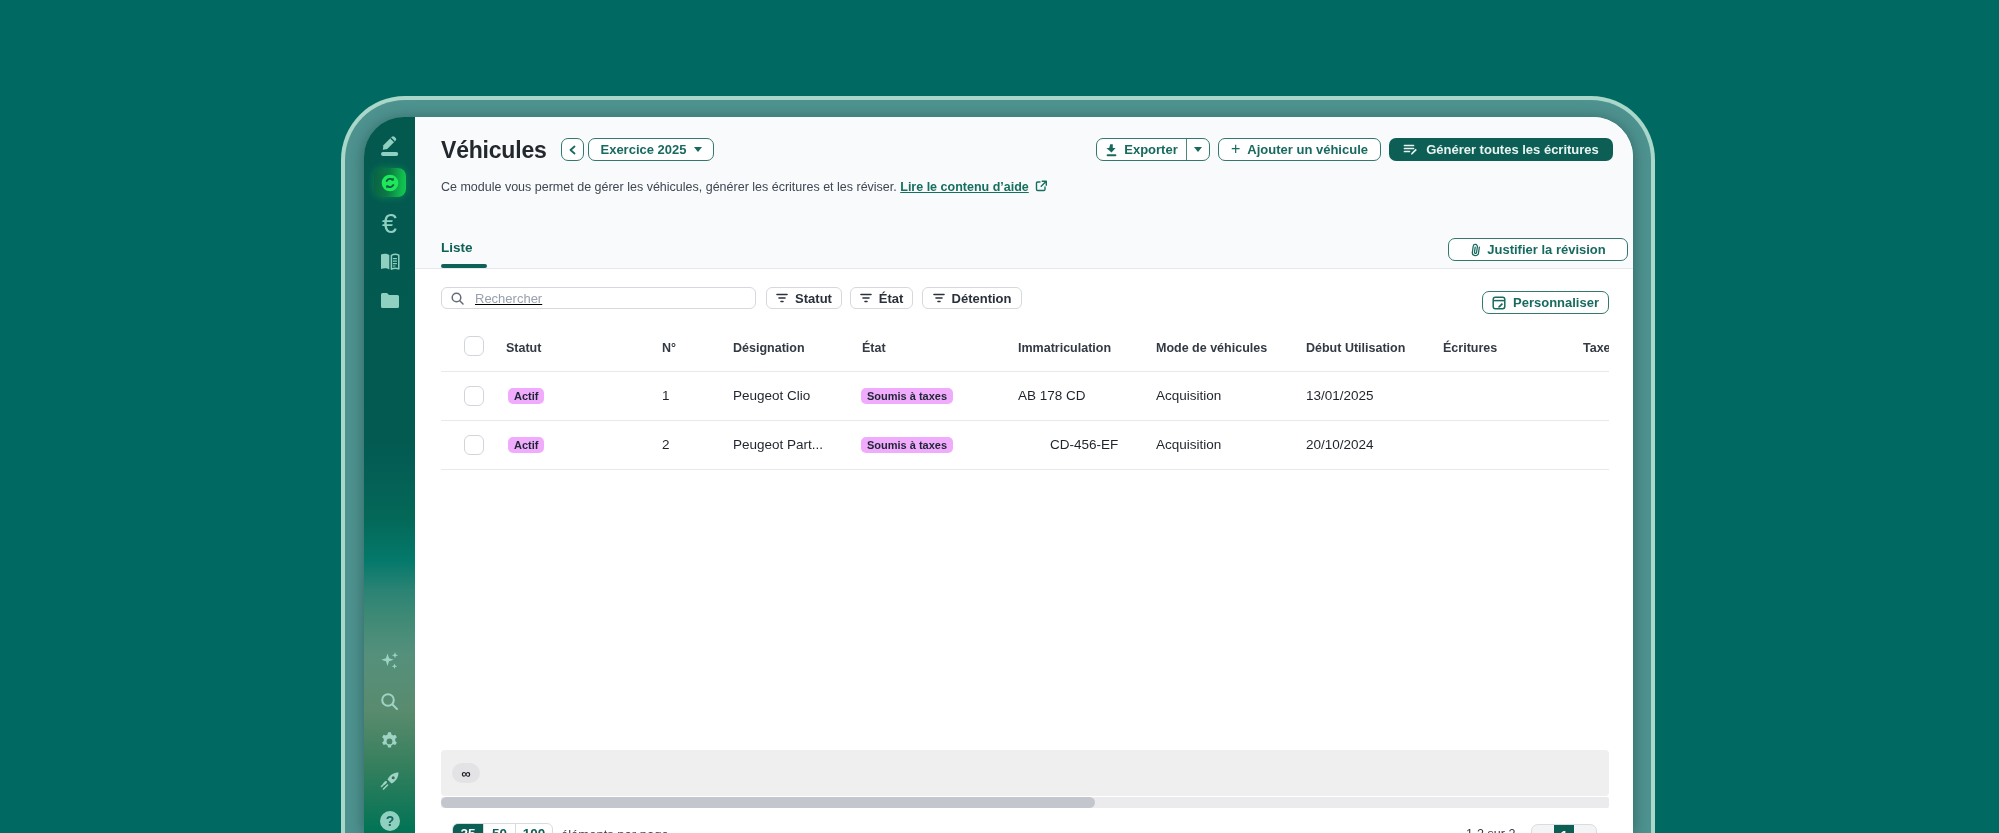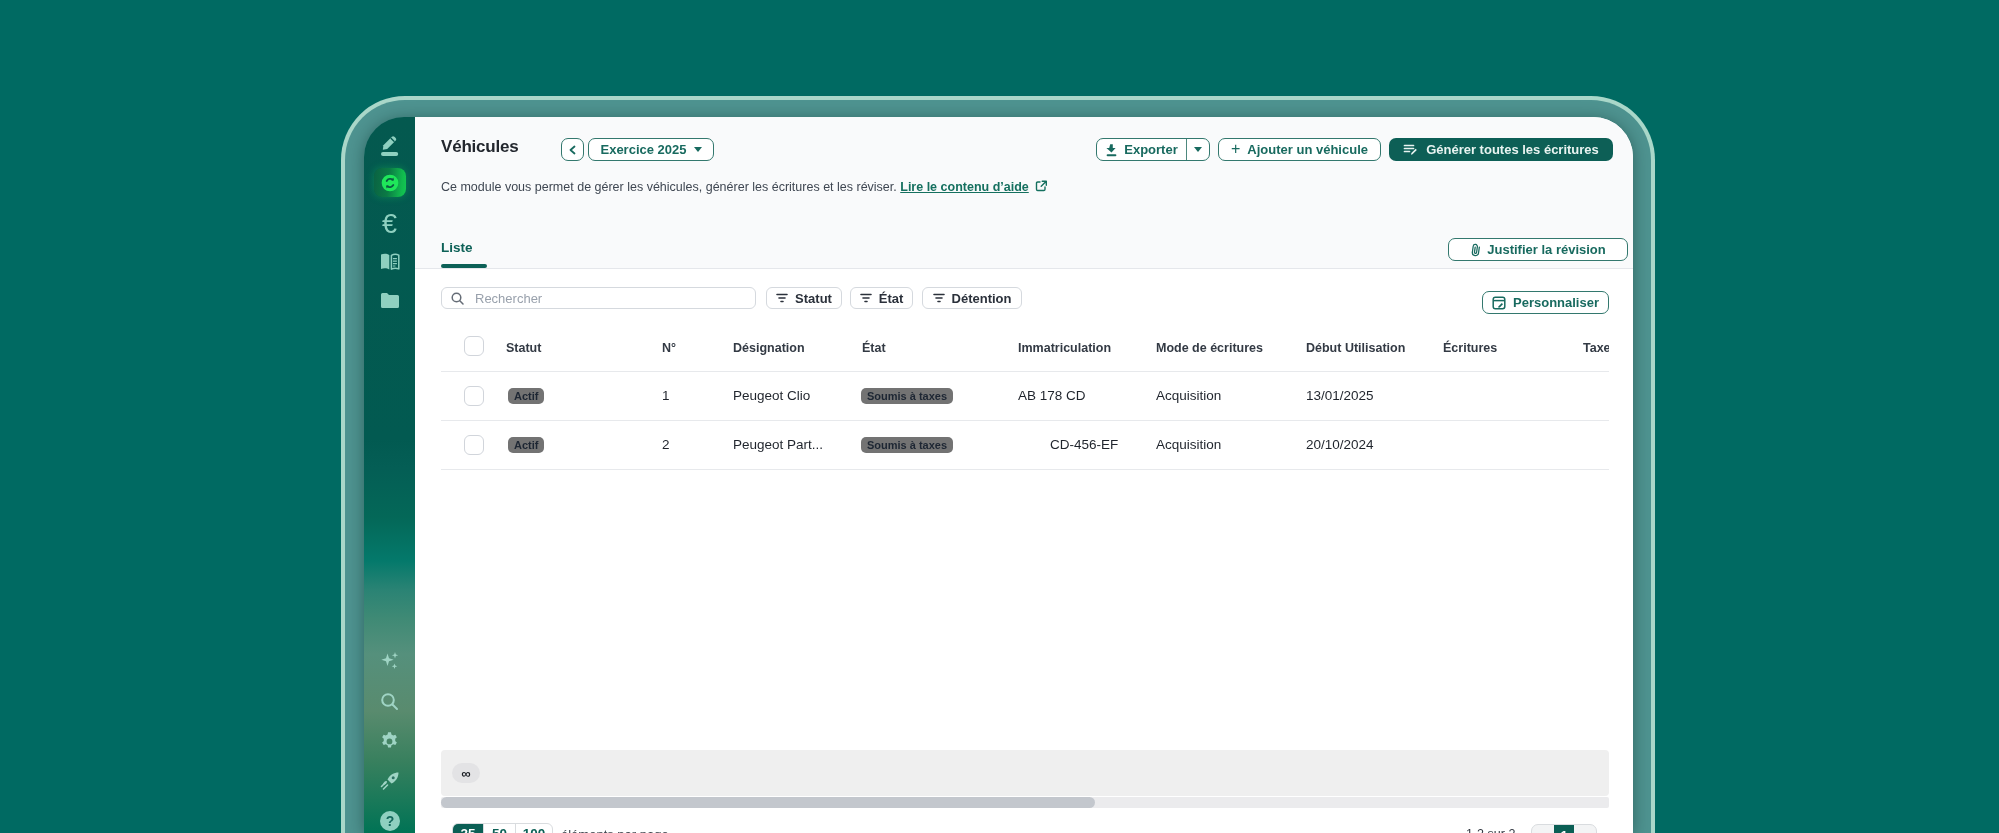--- a/index.html
+++ b/index.html
@@ -6,33 +6,33 @@
 html,body { width:1999px; height:833px; overflow:hidden; }
 body { background:#006A62; font-family:"Liberation Sans", sans-serif; position:relative; }
 .frame { position:absolute; left:341px; top:96px; width:1314px; height:737px; background:#A9D7C9; border-radius:64px 64px 0 0; }
 .band { position:absolute; left:345px; top:100px; width:1306px; height:733px; background:#4E9390; border-radius:60px 60px 0 0; }
 .app { position:absolute; left:364px; top:117px; width:1269px; height:716px; border-radius:40px 40px 0 0; overflow:hidden; display:flex; box-shadow:0 2px 16px rgba(0,30,26,.4); }
 .sidebar { width:51px; flex:0 0 51px; position:relative;
   background:linear-gradient(180deg,#04594F 0%,#025A51 45%,#045E55 49%,#046858 56%,#04796B 62%,#2A8374 66%,#3F8A75 70%,#55907C 75%,#598B6E 83%,#38805E 90%,#007355 100%); }
 .sb-ic { position:absolute; left:0; width:51px; display:flex; justify-content:center; }
 .main { flex:1; background:#fff; position:relative; }
 .header-sec { position:absolute; left:0; top:0; width:100%; height:152px; background:#F9FAFB; border-bottom:1px solid #E5E7EB; }
-.title { position:absolute; left:26px; top:20px; font-size:17px; font-weight:700; color:#23272E; letter-spacing:-0.2px; }
+.title { position:absolute; left:26px; top:20px; font-size:23px; font-weight:700; color:#23272E; letter-spacing:-0.2px; }
 .btn { position:absolute; height:23px; border:1.5px solid #33786E; border-radius:7px; background:#fff; color:#186A5F; font-size:13px; font-weight:700; display:flex; align-items:center; justify-content:center; }
 .btn-dark { position:absolute; height:23px; border-radius:7px; background:#0D5F56; color:#E9F4F1; font-size:13px; font-weight:700; display:flex; align-items:center; justify-content:center; }
 .desc { position:absolute; left:26px; top:63px; font-size:12.5px; color:#3F4752; }
 .desc a { color:#15705F; font-weight:700; text-decoration:underline; }
 .tab { position:absolute; left:26px; top:123px; font-size:13.5px; font-weight:700; color:#0D6157; }
 .tab-bar { position:absolute; left:26px; top:147px; width:46px; height:4px; border-radius:2px; background:#0D6157; }
-.input { position:absolute; height:22px; border:1px solid #D5D9DE; border-radius:6px; background:#fff; display:flex; align-items:center; }
+.input { position:absolute; height:22px; border:1px solid #D5D9DE; border-radius:6px; background:#fff; display:flex; align-items:center;text-decoration:underline; }
 .fbtn { position:absolute; height:22px; border:1px solid #D5D9DE; border-radius:6px; background:#fff; color:#2B313B; font-size:13px; font-weight:700; display:flex; align-items:center; justify-content:center; }
 .col { position:absolute; font-size:12.5px; font-weight:700; color:#333A44; }
 .cell { position:absolute; font-size:13.5px; color:#1F242C; line-height:15px; }
 .hline { position:absolute; left:26px; width:1168px; height:1px; background:#E7E9EC; }
-.badge { position:absolute; font-size:11px; font-weight:700; color:#1D2633; background:#737373; border-radius:5px; padding:2px 6px; line-height:12px; }
+.badge { position:absolute; font-size:11px; font-weight:700; color:#1D2633; background:#f0abfc; border-radius:5px; padding:2px 6px; line-height:12px; }
 .cb { position:absolute; left:49px; width:20px; height:20px; border:1.5px solid #D1D5DB; border-radius:6px; background:#fff; }
 .caret { display:inline-block; width:0; height:0; border-left:4px solid transparent; border-right:4px solid transparent; border-top:5px solid #186A5F; }
 </style>
 </head>
 <body>
 <div class="frame"></div>
 <div class="band"></div>
 <div class="app">
   <div class="sidebar">
     <div class="sb-ic" style="top:15.5px;">
@@ -181,21 +181,21 @@
       Personnaliser
     </div>
 
     <div style="position:absolute; left:26px; top:203px; width:1168px; height:160px; overflow:hidden;">
       <div class="cb" style="left:23px; top:16px;"></div>
       <div class="col" style="left:65px; top:21px;">Statut</div>
       <div class="col" style="left:221px; top:21px;">N°</div>
       <div class="col" style="left:292px; top:21px;">Désignation</div>
       <div class="col" style="left:421px; top:21px;">État</div>
       <div class="col" style="left:577px; top:21px;">Immatriculation</div>
-      <div class="col" style="left:715px; top:21px;">Mode de écritures</div>
+      <div class="col" style="left:715px; top:21px;">Mode de véhicules</div>
       <div class="col" style="left:865px; top:21px;">Début Utilisation</div>
       <div class="col" style="left:1002px; top:21px;">Écritures</div>
       <div class="col" style="left:1142px; top:21px;">Taxes</div>
       <div class="hline" style="left:0; top:51px;"></div>
 
       <div class="cb" style="left:23px; top:66px;"></div>
       <div class="badge" style="left:67px; top:68px;">Actif</div>
       <div class="cell" style="left:221px; top:68px;">1</div>
       <div class="cell" style="left:292px; top:68px;">Peugeot Clio</div>
       <div class="badge" style="left:420px; top:68px;">Soumis à taxes</div>

